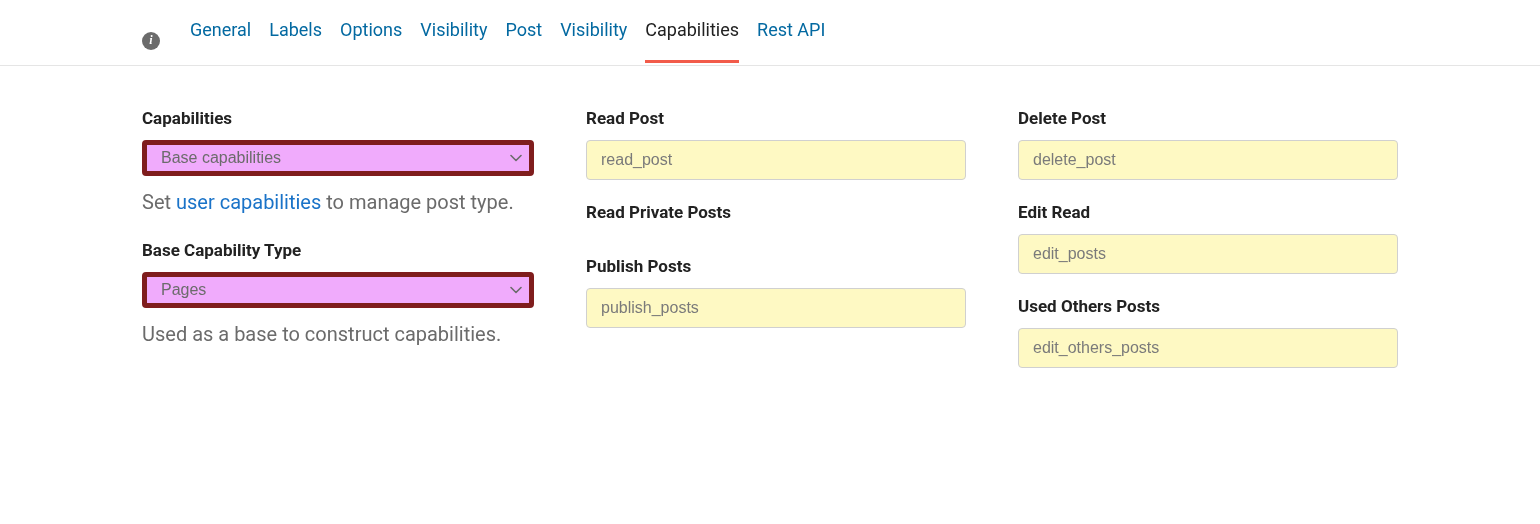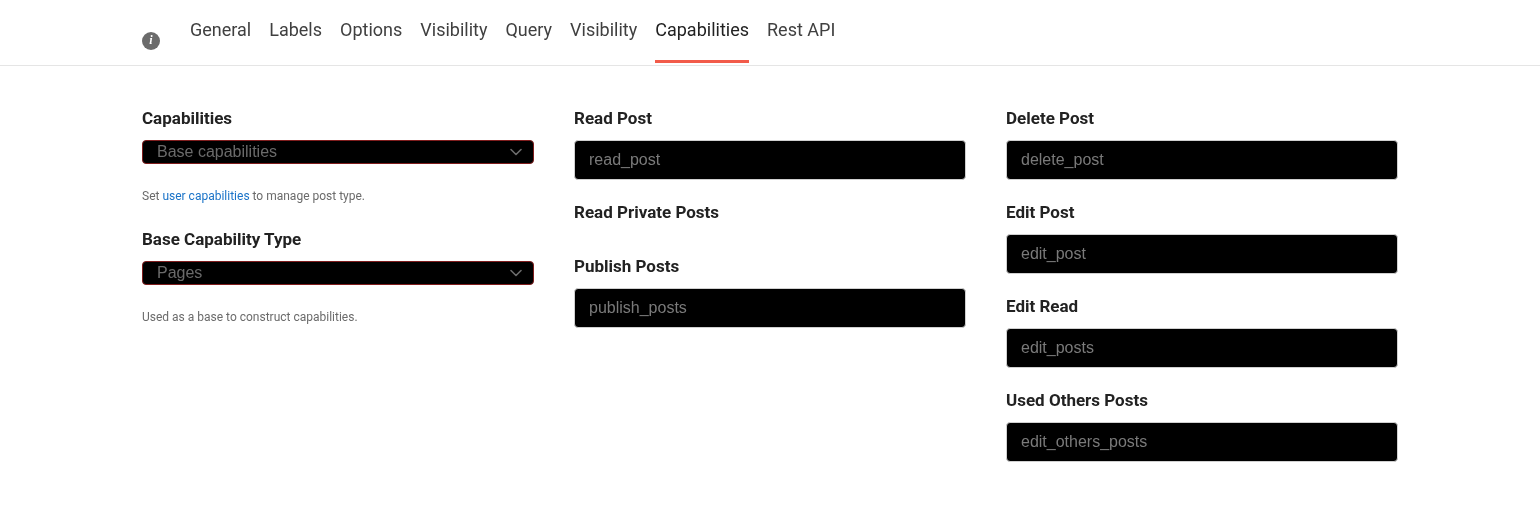--- a/index.html
+++ b/index.html
@@ -30,21 +30,21 @@
       font-family: Georgia, serif;
       font-style: italic;
       font-weight: bold;
       font-size: 12px;
       display: flex;
       align-items: center;
       justify-content: center;
       margin-right: 12px;
     }
     .tab {
-      color: #404040;
+      color: #0369a1;
       font-size: 18px;
       padding: 0 0 22px 0;
       cursor: pointer;
       position: relative;
       font-weight: 400;
     }
     .tab.active {
       color: #222;
     }
     .tab.active::after {
@@ -66,58 +66,58 @@
       font-size: 17px;
       color: #222;
       margin-bottom: 12px;
     }
     .select-wrap {
       position: relative;
       width: 100%;
     }
     .select {
       width: 100%;
-      height: 24px;
-      border: 1px solid #7f1d1d;
+      height: 36px;
+      border: 5px solid #7f1d1d;
       border-radius: 4px;
-      background: #000000;
+      background: #f0abfc;
       padding: 0 36px 0 14px;
       font-size: 16px;
       color: #6b6b6b;
       appearance: none;
       cursor: pointer;
     }
     .chevron {
       position: absolute;
       right: 12px;
       top: 50%;
       transform: translateY(-50%);
       width: 12px;
       height: 12px;
       pointer-events: none;
     }
     .chevron svg { display: block; }
     .help {
-      font-size: 12px;
+      font-size: 20px;
       color: #6b6b6b;
-      margin-top: 24px;
+      margin-top: 12px;
       margin-bottom: 24px;
       line-height: 1.4;
     }
     .help a {
       color: #1a73c8;
       text-decoration: none;
     }
-    .field { margin-bottom: 22px; }
+    .field { margin-bottom: 22px; margin-left: 12px; }
     .readonly-input {
       width: 100%;
       height: 40px;
       border: 1px solid #d0d0d0;
       border-radius: 4px;
-      background: #000000;
+      background: #fef9c3;
       padding: 0 14px;
       font-size: 16px;
       color: #7a7a7a;
     }
     .footer-buttons {
       display: flex;
       gap: 18px;
       justify-content: center;
       padding: 20px 0 14px 0;
     }
@@ -125,21 +125,21 @@
 </head>
 <body>
 
 <div class="container">
   <div class="tabs">
     <span class="info-icon">i</span>
     <span class="tab">General</span>
     <span class="tab">Labels</span>
     <span class="tab">Options</span>
     <span class="tab">Visibility</span>
-    <span class="tab">Query</span>
+    <span class="tab">Post</span>
     <span class="tab">Visibility</span>
     <span class="tab active">Capabilities</span>
     <span class="tab">Rest API</span>
   </div>
 
   <div class="main">
 
     <div class="col">
       <div class="label">Capabilities</div>
       <div class="select-wrap">
@@ -179,24 +179,20 @@
         <input class="readonly-input" type="text" value="publish_posts" style="">
       </div>
     </div>
 
     <div class="col">
       <div class="field">
         <div class="label">Delete Post</div>
         <input class="readonly-input" type="text" value="delete_post" style="">
       </div>
       <div class="field">
-        <div class="label">Edit Post</div>
-        <input class="readonly-input" type="text" value="edit_post" style="">
-      </div>
-      <div class="field">
         <div class="label">Edit Read</div>
         <input class="readonly-input" type="text" value="edit_posts" style="">
       </div>
       <div class="field">
         <div class="label">Used Others Posts</div>
         <input class="readonly-input" type="text" value="edit_others_posts" style="">
       </div>
     </div>
   </div>
 

